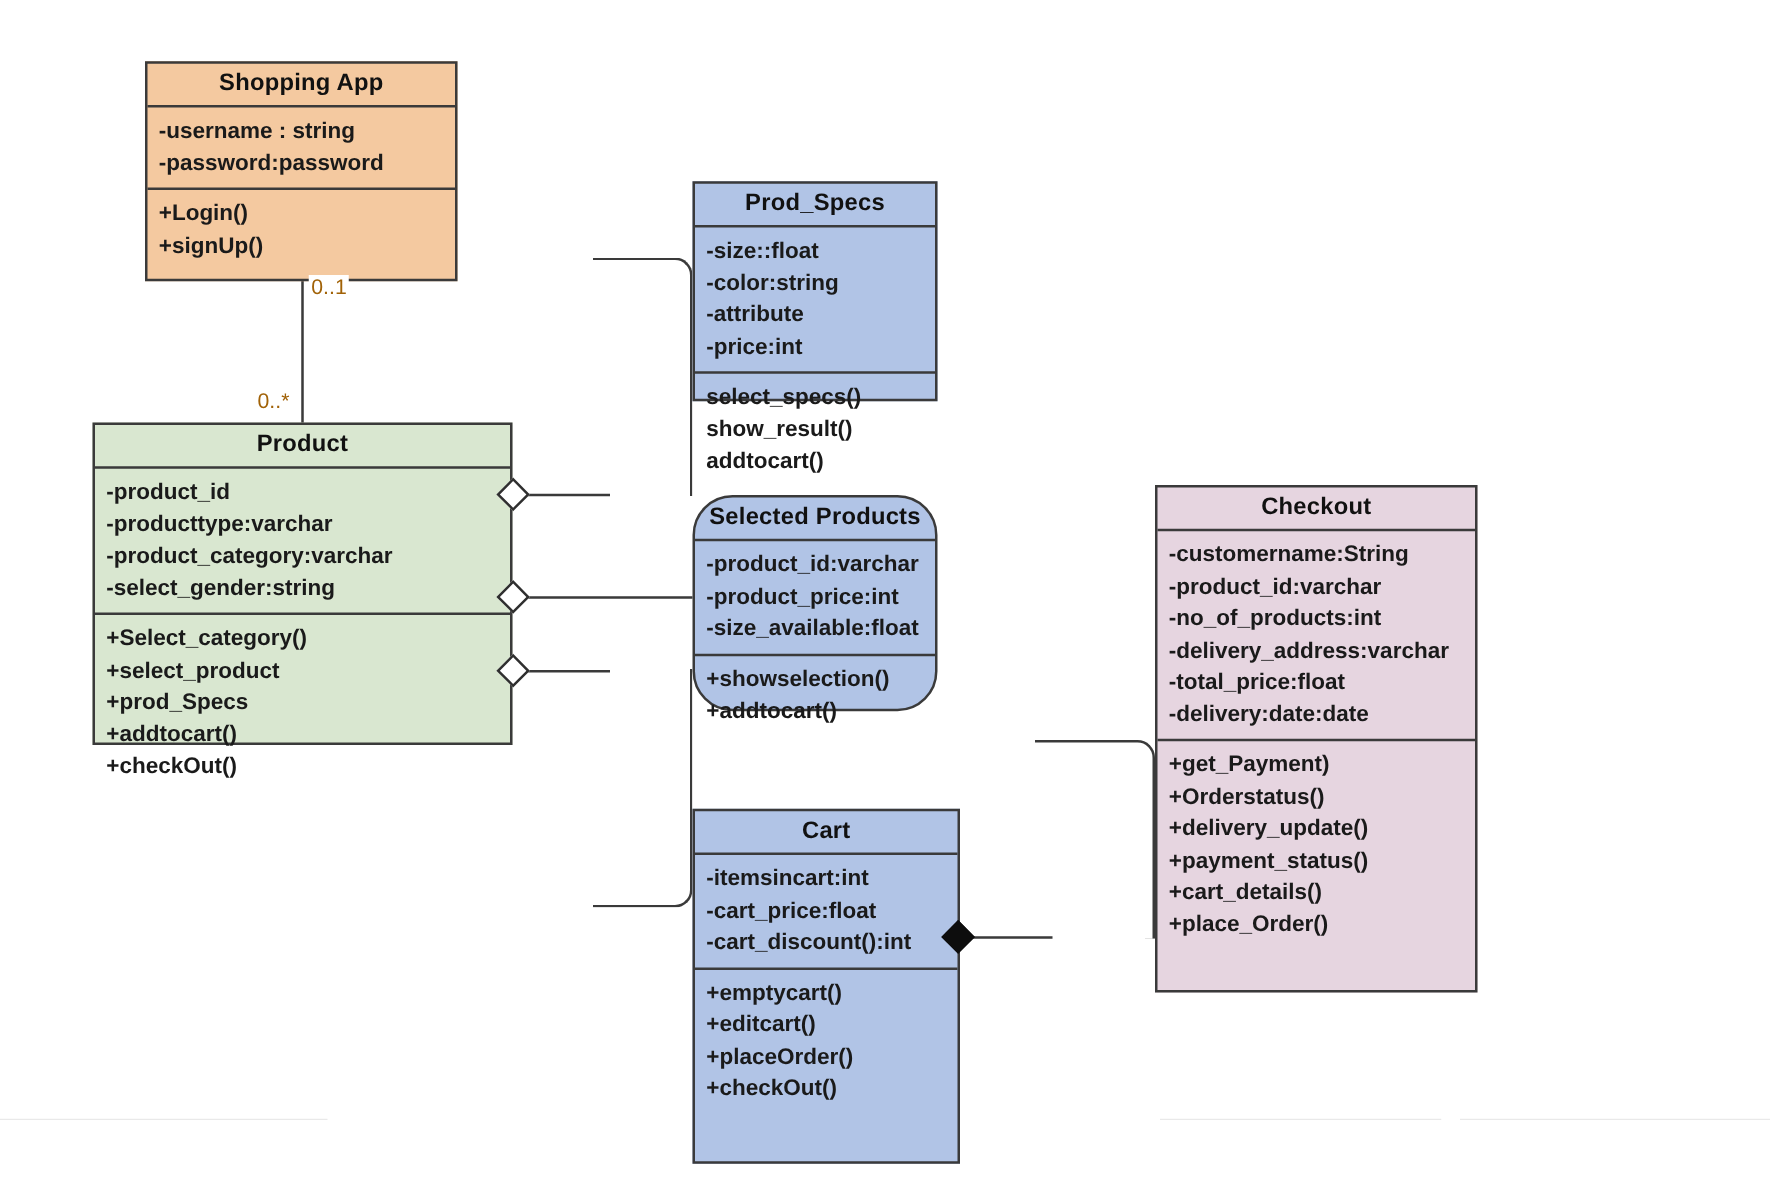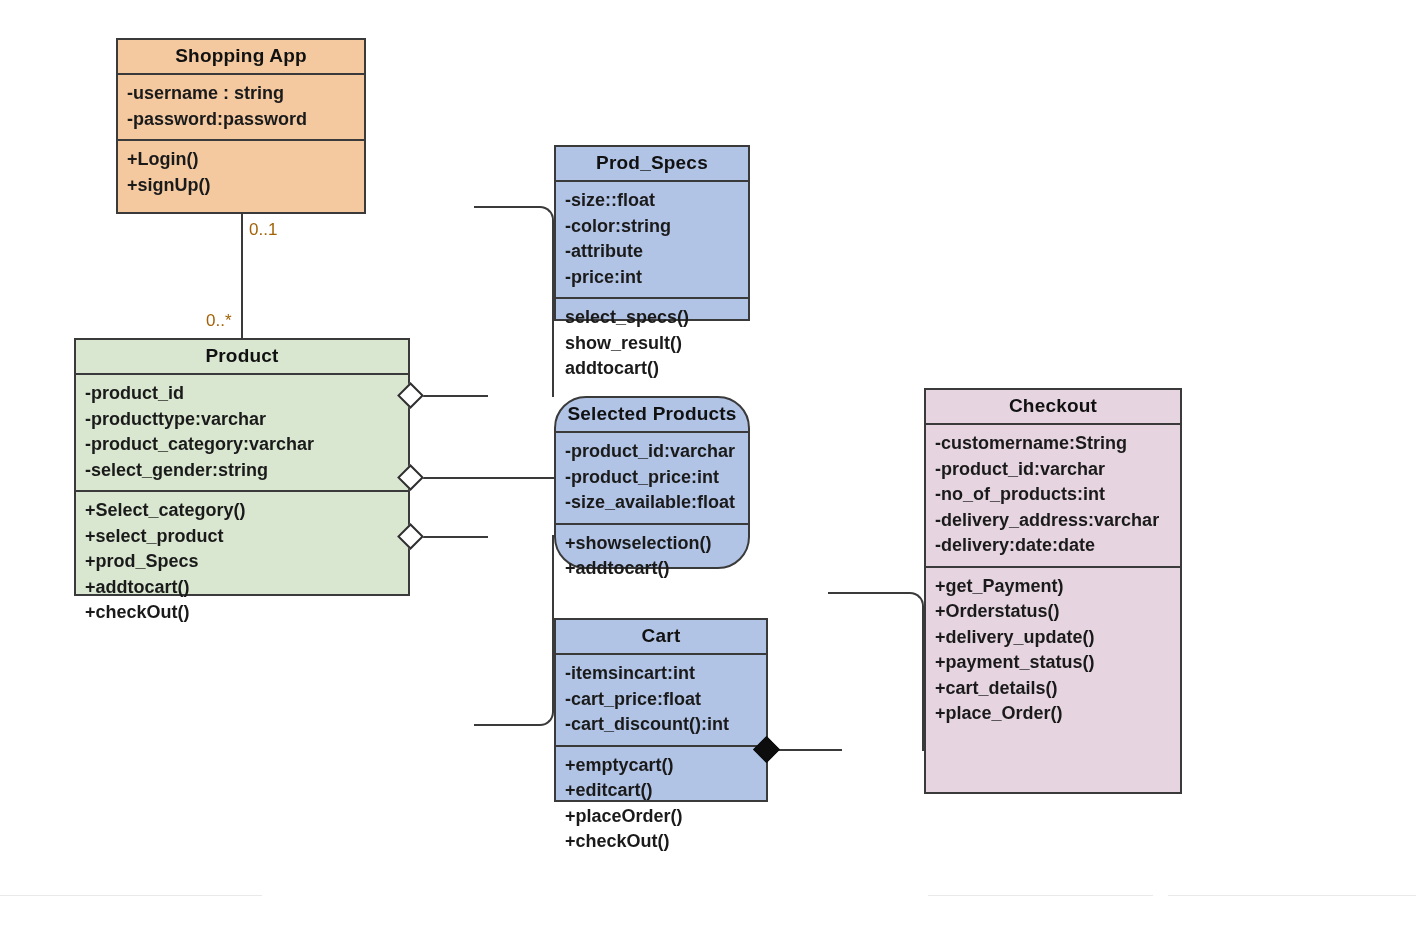--- a/index.html
+++ b/index.html
@@ -45,21 +45,21 @@
   .uml-row {
     font-size: 18px;
     color: #1a1a1a;
     line-height: 1.42;
     padding: 0 5px 0 9px;
     white-space: nowrap;
     font-weight: bold;
   }
 
   
-  .fill-orange { background: #f4c9a0; }
+  .fill-orange { background: #f4c9a0; margin-top: 11px; }
   .fill-green  { background: #d9e7d0; }
   .fill-blue   { background: #b1c4e6; }
   .fill-pink   { background: #e6d5e0; }
 
   
   .conn {
     position: absolute;
     background: #3a3a3a;
     z-index: 2;
   }
@@ -201,21 +201,21 @@
       <div class="uml-row">-product_id:varchar</div>
       <div class="uml-row">-product_price:int</div>
       <div class="uml-row">-size_available:float</div>
     </div>
     <div class="uml-compartment">
       <div class="uml-row">+showselection()</div>
       <div class="uml-row">+addtocart()</div>
     </div>
   </div>
 
-  <div class="uml-class fill-blue" style="left:554px; top:618px; width:214px; height:184px;">
+  <div class="uml-class fill-blue" style="left:554px; top:647px; width:214px; height:284px;">
     <div class="uml-title">Cart</div>
     <div class="uml-compartment divided">
       <div class="uml-row">-itemsincart:int</div>
       <div class="uml-row">-cart_price:float</div>
       <div class="uml-row">-cart_discount():int</div>
     </div>
     <div class="uml-compartment">
       <div class="uml-row">+emptycart()</div>
       <div class="uml-row">+editcart()</div>
       <div class="uml-row">+placeOrder()</div>
@@ -223,20 +223,21 @@
     </div>
   </div>
 
   <div class="uml-class fill-pink" style="left:924px; top:388px; width:258px; height:406px;">
     <div class="uml-title">Checkout</div>
     <div class="uml-compartment divided">
       <div class="uml-row">-customername:String</div>
       <div class="uml-row">-product_id:varchar</div>
       <div class="uml-row">-no_of_products:int</div>
       <div class="uml-row">-delivery_address:varchar</div>
+      <div class="uml-row">-total_price:float</div>
       <div class="uml-row">-delivery:date:date</div>
     </div>
     <div class="uml-compartment">
       <div class="uml-row">+get_Payment)</div>
       <div class="uml-row">+Orderstatus()</div>
       <div class="uml-row">+delivery_update()</div>
       <div class="uml-row">+payment_status()</div>
       <div class="uml-row">+cart_details()</div>
       <div class="uml-row">+place_Order()</div>
     </div>

